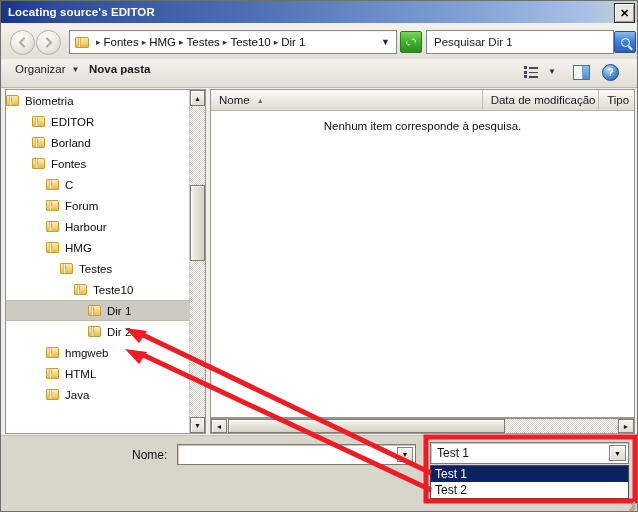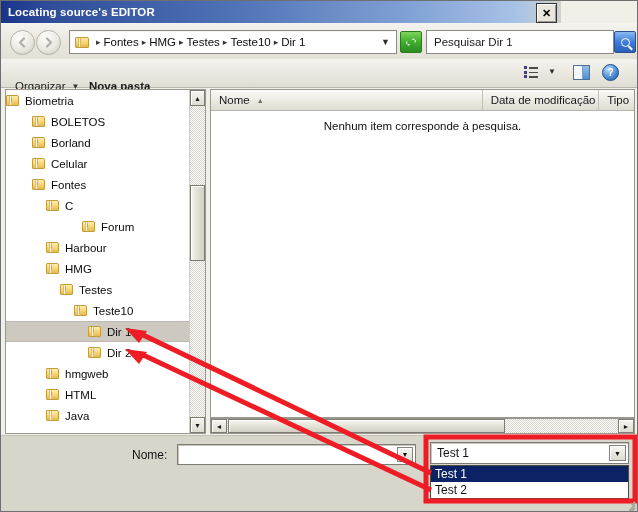--- a/index.html
+++ b/index.html
@@ -17,21 +17,21 @@
     overflow: hidden;
     background: #f0efe8;
     border: 1px solid #6f6f6f;
     box-sizing: border-box;
   }
 
   
   #titlebar {
     position: absolute;
     left: 0; top: 0;
-    width: 560px; height: 22px;
+    width: 638px; height: 22px;
     background: linear-gradient(to right, #17348b 0%, #2e4c98 8%, #4e70b5 40%, #7fa0d4 72%, #a8c2e6 92%, #cfd3c8 100%);
     display: flex; align-items: center;
   }
   #title-text {
     color: #ffffff;
     font-size: 11.5px;
     font-weight: bold;
     padding-left: 7px;
     letter-spacing: 0.1px;
     white-space: nowrap;
@@ -168,21 +168,21 @@
   
   #toolbar {
     position: absolute;
     left: 0; top: 58px;
     width: 638px; height: 28px;
     background: linear-gradient(to bottom, #f3f2ee 0%, #e8e6dd 60%, #e0ded4 100%);
     border-bottom: 1px solid #b9b7ab;
   }
   .tb-item {
     position: absolute;
-    top: 18px;
+    top: 1px;
     display: flex; align-items: center;
     font-size: 11.5px; color: #1b1b1b;
     height: 18px;
     white-space: nowrap;
   }
   #tb-organizar { left: 14px; }
   #tb-organizar .caret { margin-left: 6px; font-size: 8px; color: #333; }
   #tb-novapasta { left: 88px; font-weight: bold; }
 
   #tb-view { position: absolute; left: 523px; top: 6px; display: flex; align-items: center; }
@@ -559,55 +559,47 @@
             <s></s>
           </span>
           <span>Biometria</span>
         </div>
         <div class="tree-row" style="padding-left: 26px;">
           <span class="tree-folder">
             <i></i>
             <b></b>
             <s></s>
           </span>
-          <span>BOLETOS</span>
+          <span>EDITOR</span>
         </div>
         <div class="tree-row" style="padding-left: 26px;">
           <span class="tree-folder">
             <i></i>
             <b></b>
             <s></s>
           </span>
           <span>Borland</span>
         </div>
         <div class="tree-row" style="padding-left: 26px;">
           <span class="tree-folder">
             <i></i>
             <b></b>
             <s></s>
           </span>
-          <span>Celular</span>
-        </div>
-        <div class="tree-row" style="padding-left: 26px;">
-          <span class="tree-folder">
-            <i></i>
-            <b></b>
-            <s></s>
-          </span>
           <span>Fontes</span>
         </div>
         <div class="tree-row" style="padding-left: 40px;">
           <span class="tree-folder">
             <i></i>
             <b></b>
             <s></s>
           </span>
           <span>C</span>
         </div>
-        <div class="tree-row" style="padding-left: 40px; margin-left: 36px;">
+        <div class="tree-row" style="padding-left: 40px;">
           <span class="tree-folder">
             <i></i>
             <b></b>
             <s></s>
           </span>
           <span>Forum</span>
         </div>
         <div class="tree-row" style="padding-left: 40px;">
           <span class="tree-folder">
             <i></i>

